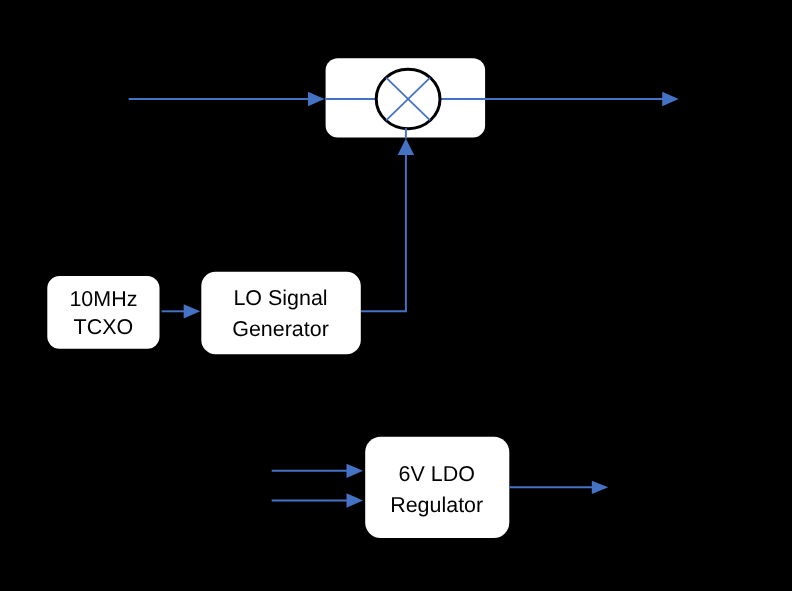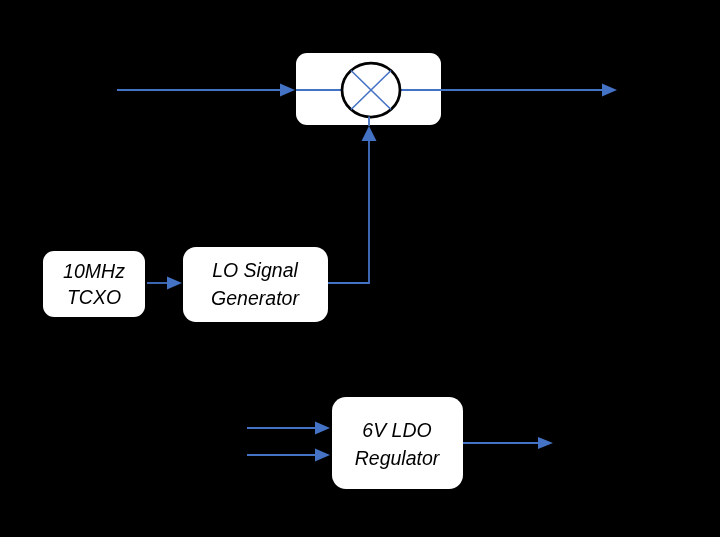--- a/index.html
+++ b/index.html
@@ -6,21 +6,20 @@
     margin: 0;
     padding: 0;
     background: #000000;
   }
   .canvas {
     position: relative;
     width: 720px;
     height: 537px;
     background: var(--background, #000000);
     overflow: hidden;
-    font-style: italic;
   }
   svg { display: block; }
   .node {
     fill: var(--node-fill, #ffffff);
     stroke: none;
   }
   .connector {
     stroke: var(--connector, #4472C4);
     stroke-width: 1.8;
     fill: none;

